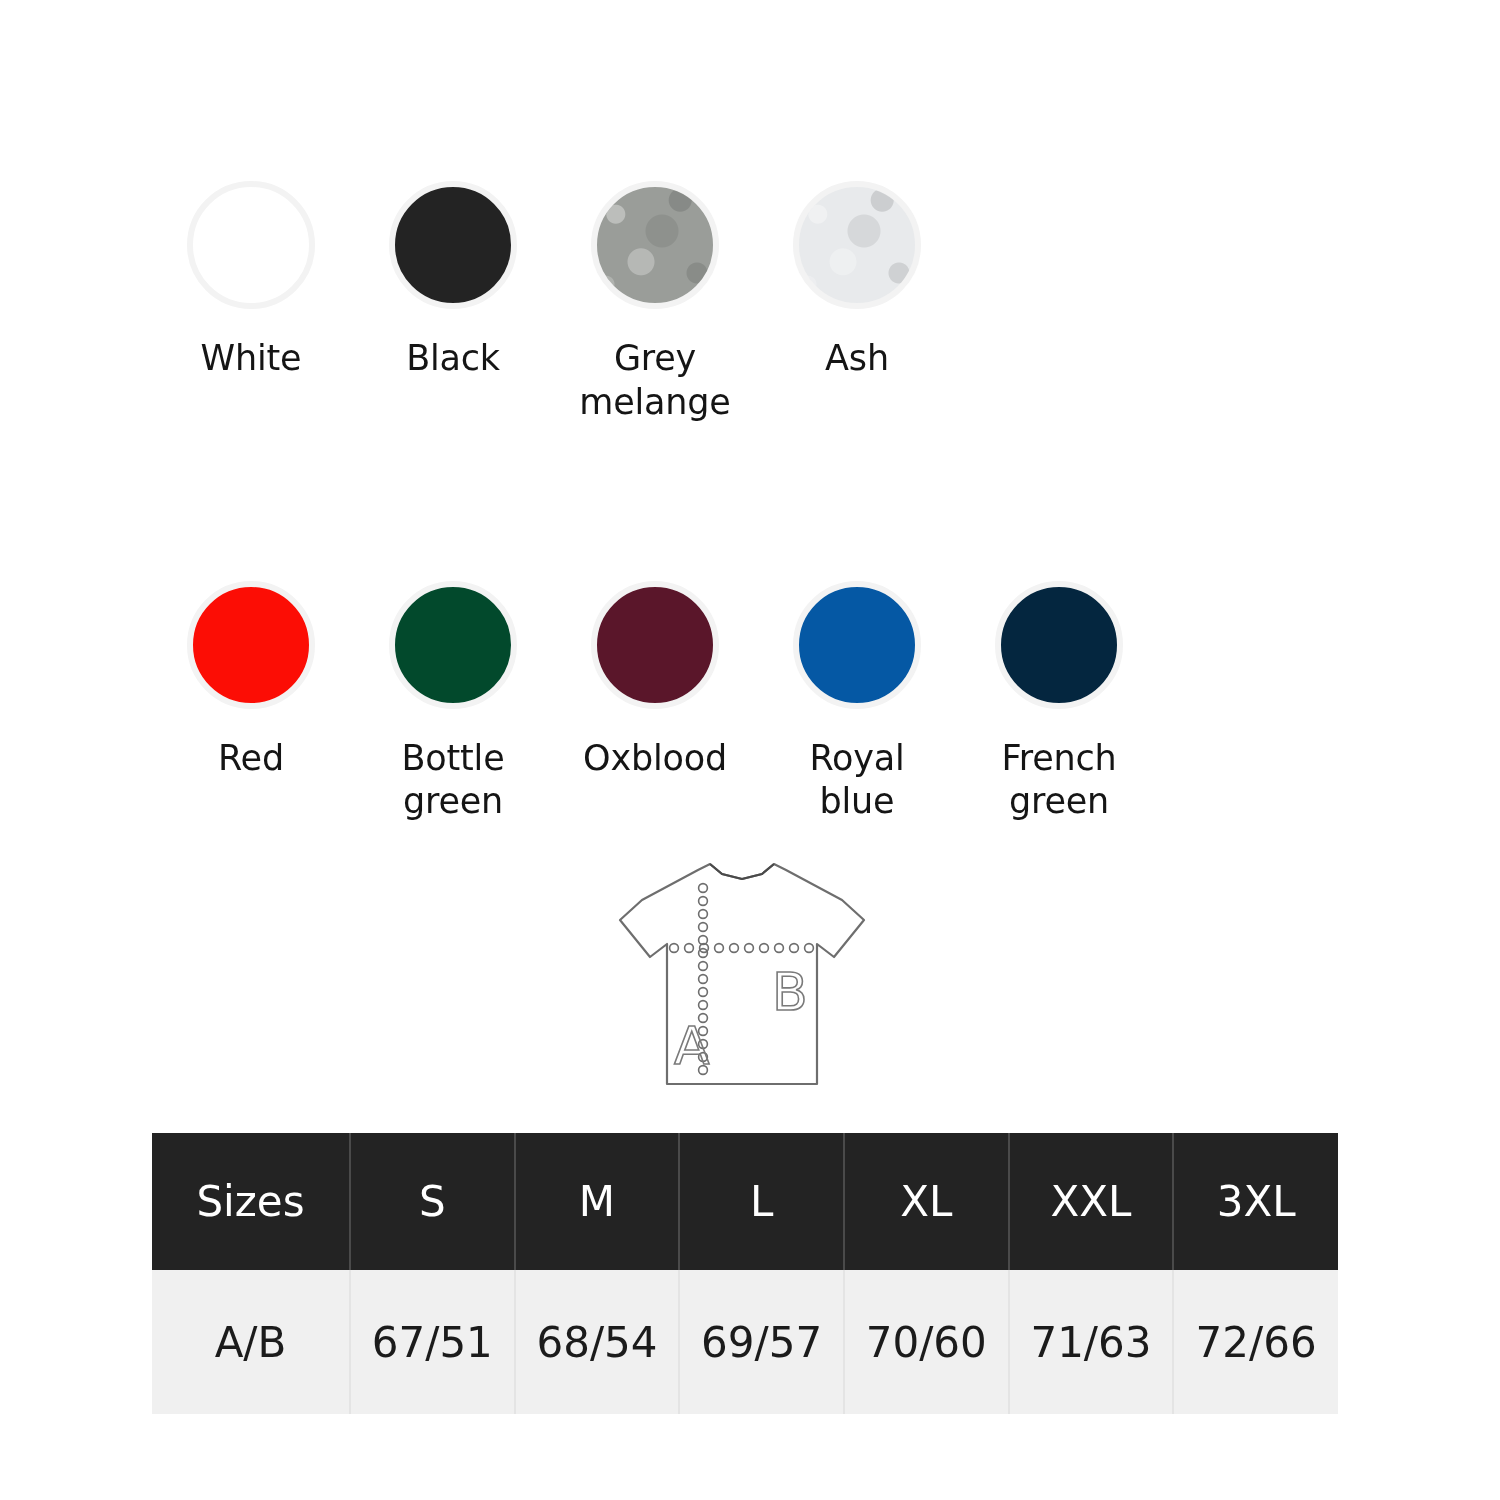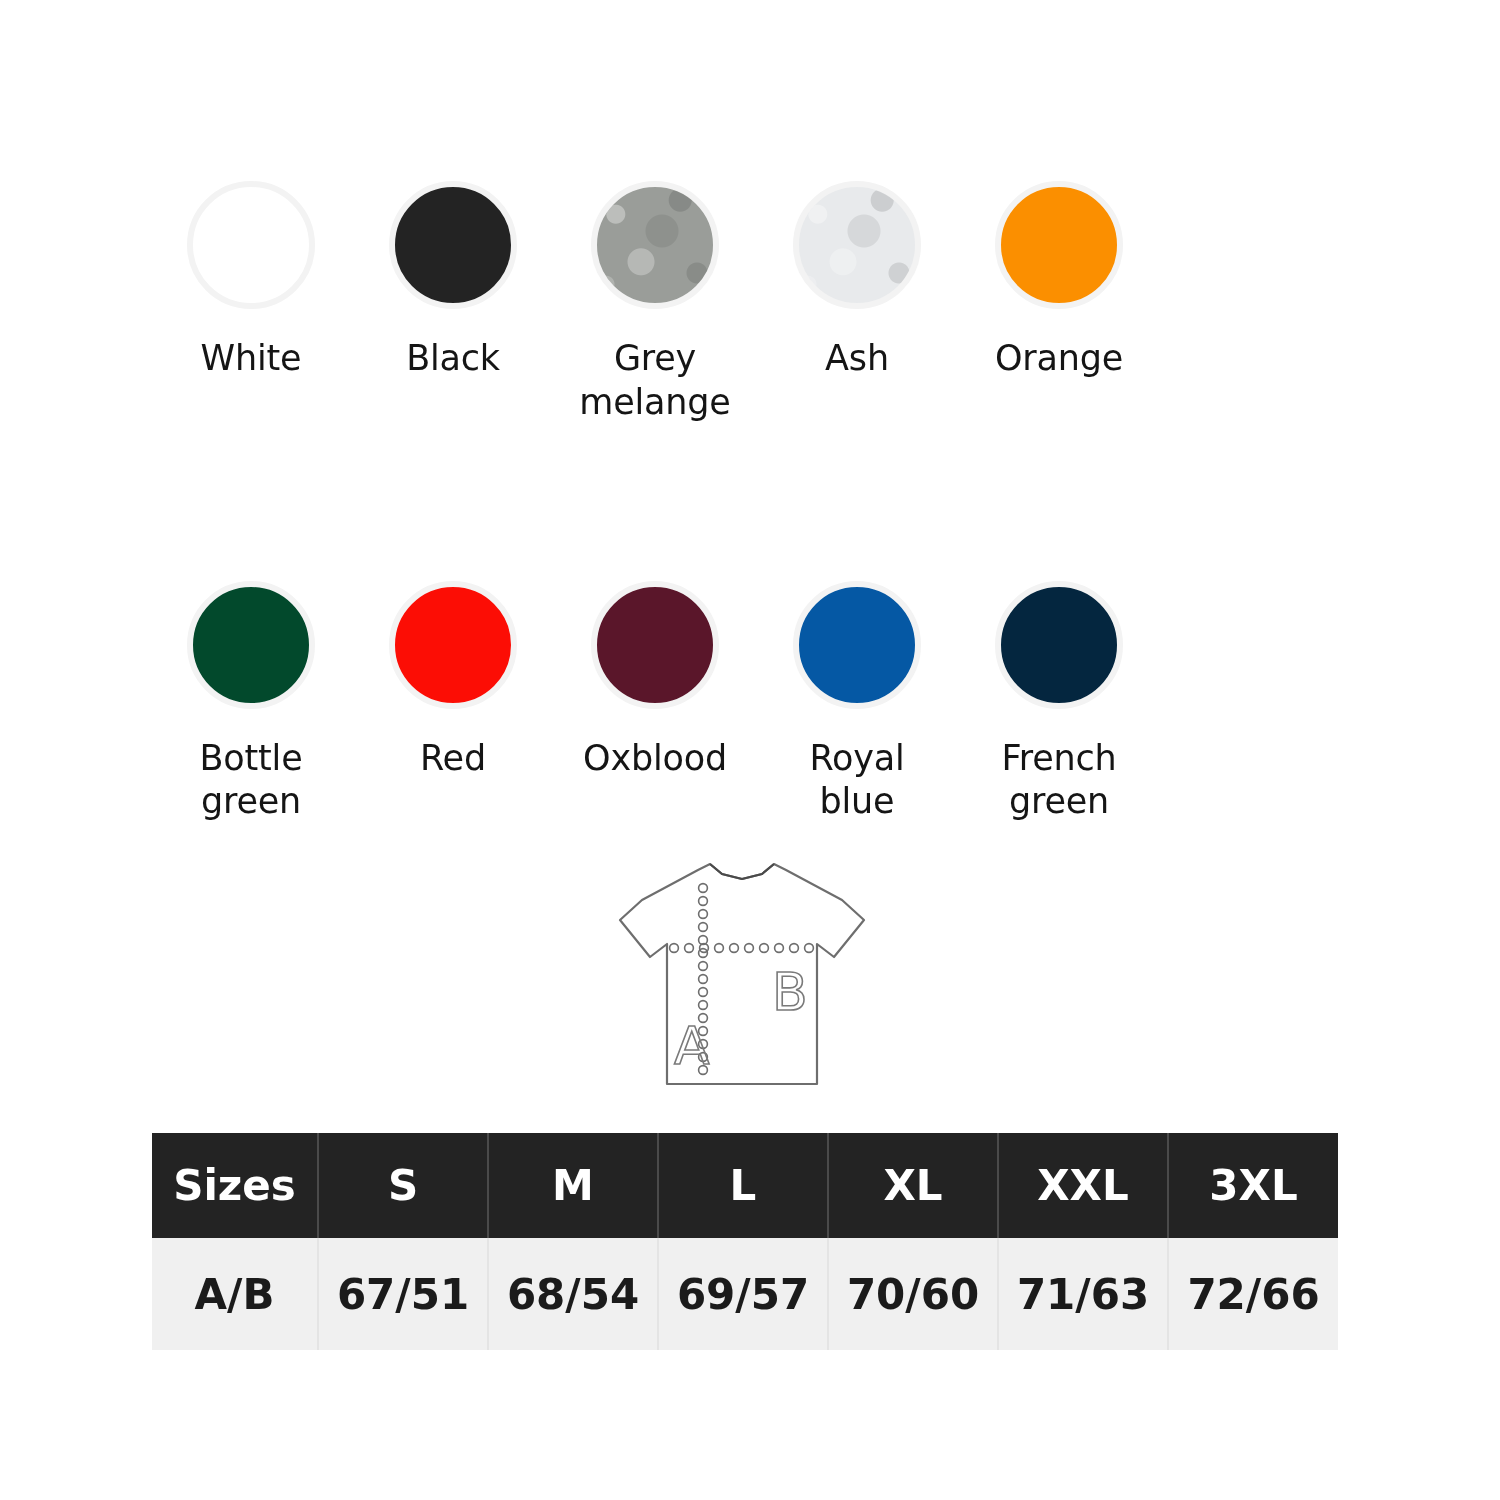--- a/index.html
+++ b/index.html
@@ -101,24 +101,24 @@
   #size-table {
     position: absolute;
     left: 152px;
     top: 1133px;
     width: 1186px;
     border-collapse: collapse;
     table-layout: fixed;
   }
   #size-table th, #size-table td {
     text-align: center;
-    font-weight: bold;
+    font-weight: normal;
     font-size: 42px;
     height: 105px;
-    padding: 0;
+    padding: 16px;
   }
   #size-table thead th {
     background: #232323;
     color: #ffffff;
     border-right: 2px solid #4a4a4a;
     border-left: 2px solid #4a4a4a;
   }
   #size-table thead th:first-child { border-left: none; }
   #size-table thead th:last-child  { border-right: none; margin-top: 28px; }
   #size-table tbody td {
@@ -161,43 +161,37 @@
     </div>
 
 
     <div class="swatch-cell">
       <div class="swatch-dot-wrap">
         <div class="swatch-dot tex light" style="background:#e8eaec"></div>
       </div>
       <div class="swatch-label single">Ash</div>
     </div>
 
-    <div class="swatch-cell">
-      <div class="swatch-dot-wrap">
-        <div class="swatch-dot" style="background:#fb8f00"></div>
-      </div>
-      <div class="swatch-label single">Orange</div>
-    </div>
 
   </div>
 
   <div class="swatch-row row-2">
 
     <div class="swatch-cell">
       <div class="swatch-dot-wrap">
+        <div class="swatch-dot" style="background:#fc0d05"></div>
+      </div>
+      <div class="swatch-label single">Red</div>
+    </div>
+
+    <div class="swatch-cell">
+      <div class="swatch-dot-wrap">
         <div class="swatch-dot" style="background:#02492c"></div>
       </div>
       <div class="swatch-label">Bottle green</div>
-    </div>
-
-    <div class="swatch-cell">
-      <div class="swatch-dot-wrap">
-        <div class="swatch-dot" style="background:#fc0d05"></div>
-      </div>
-      <div class="swatch-label single">Red</div>
     </div>
 
     <div class="swatch-cell">
       <div class="swatch-dot-wrap">
         <div class="swatch-dot" style="background:#5a162a"></div>
       </div>
       <div class="swatch-label single">Oxblood</div>
     </div>
 
     <div class="swatch-cell">

